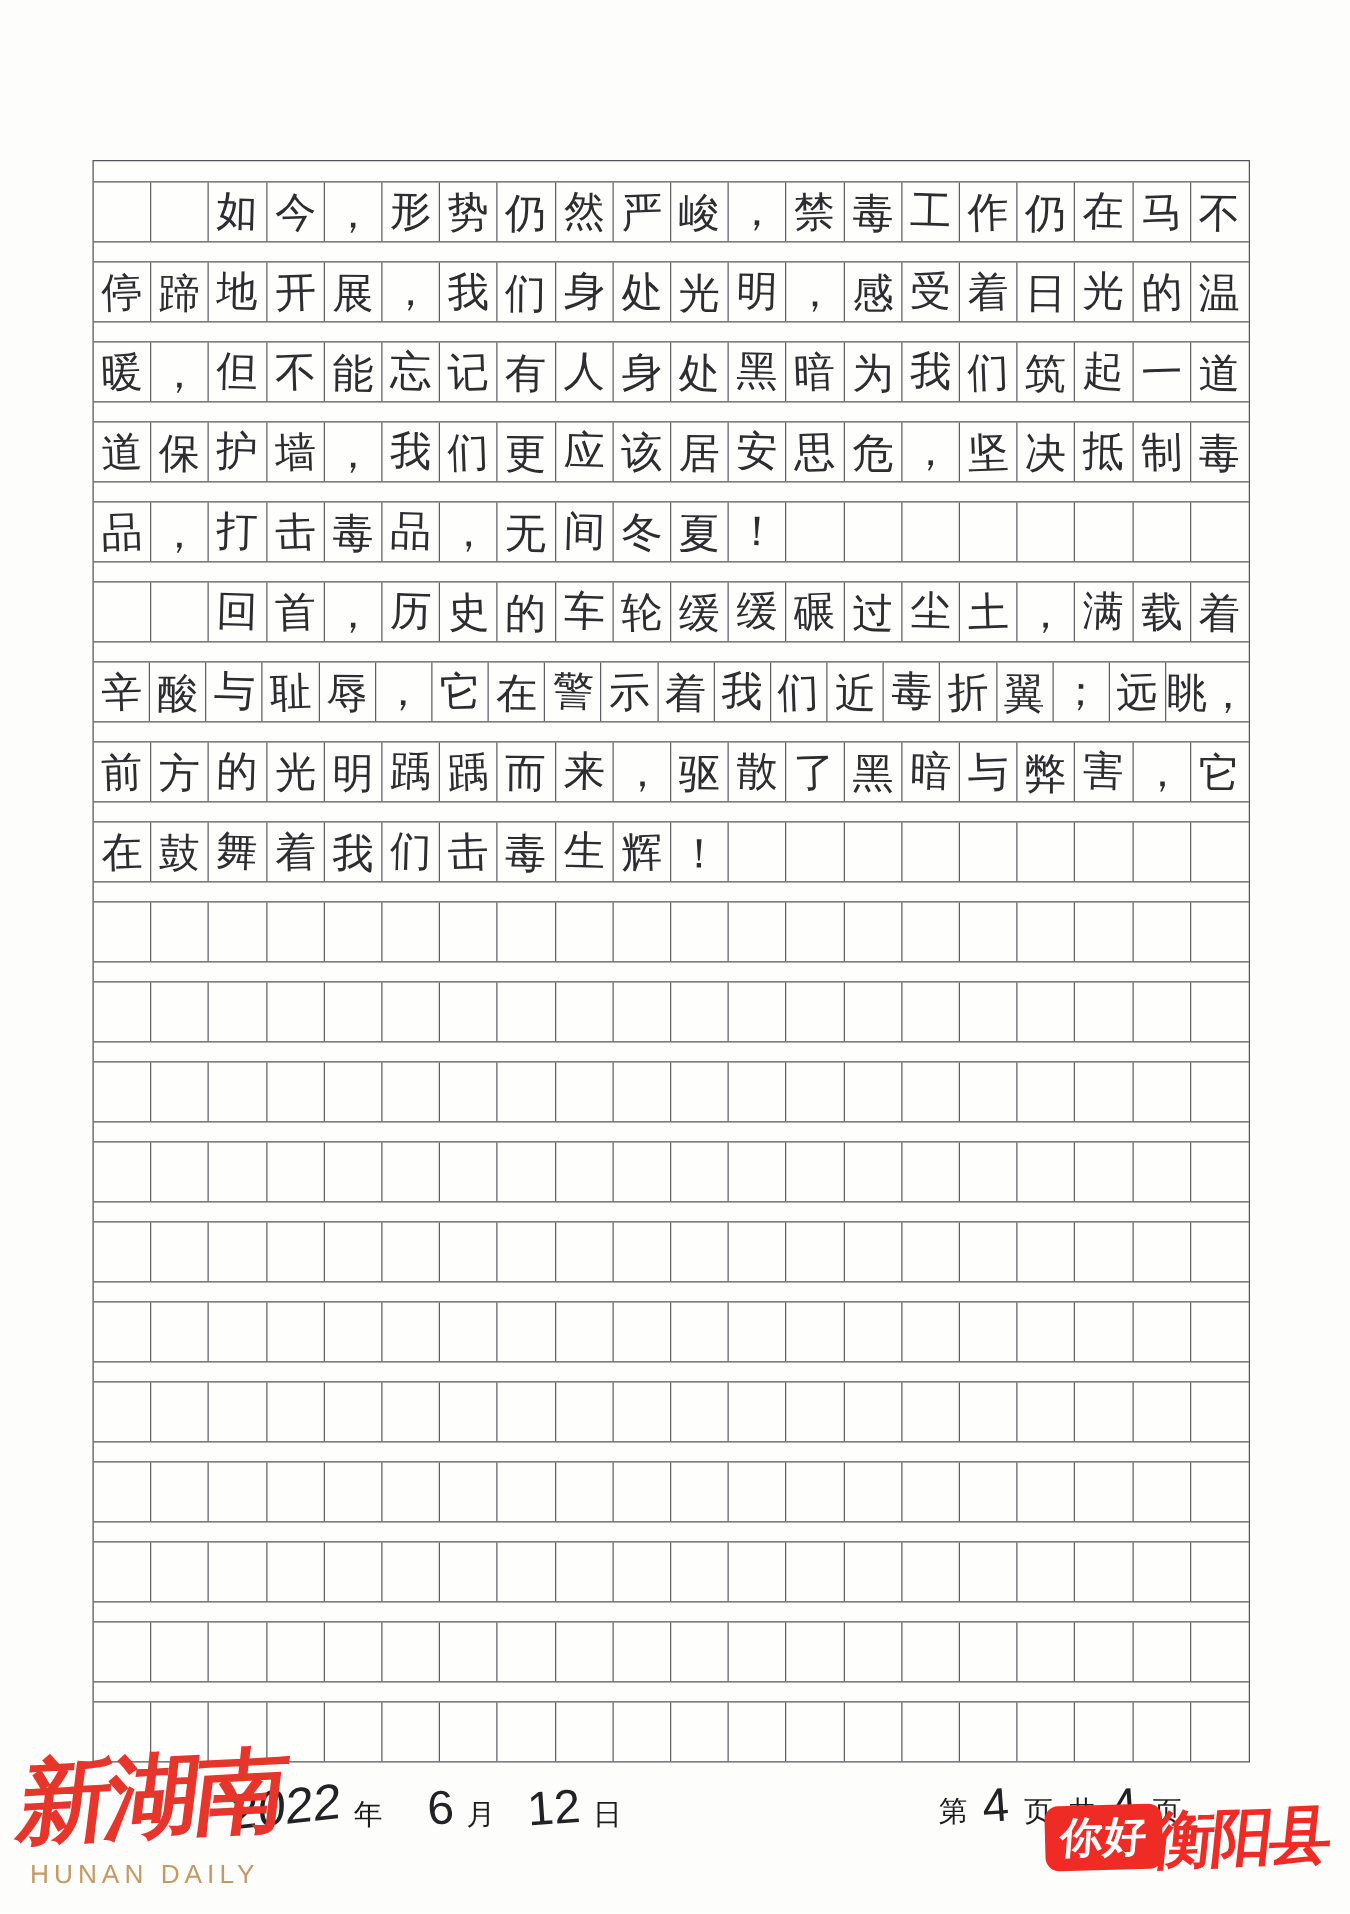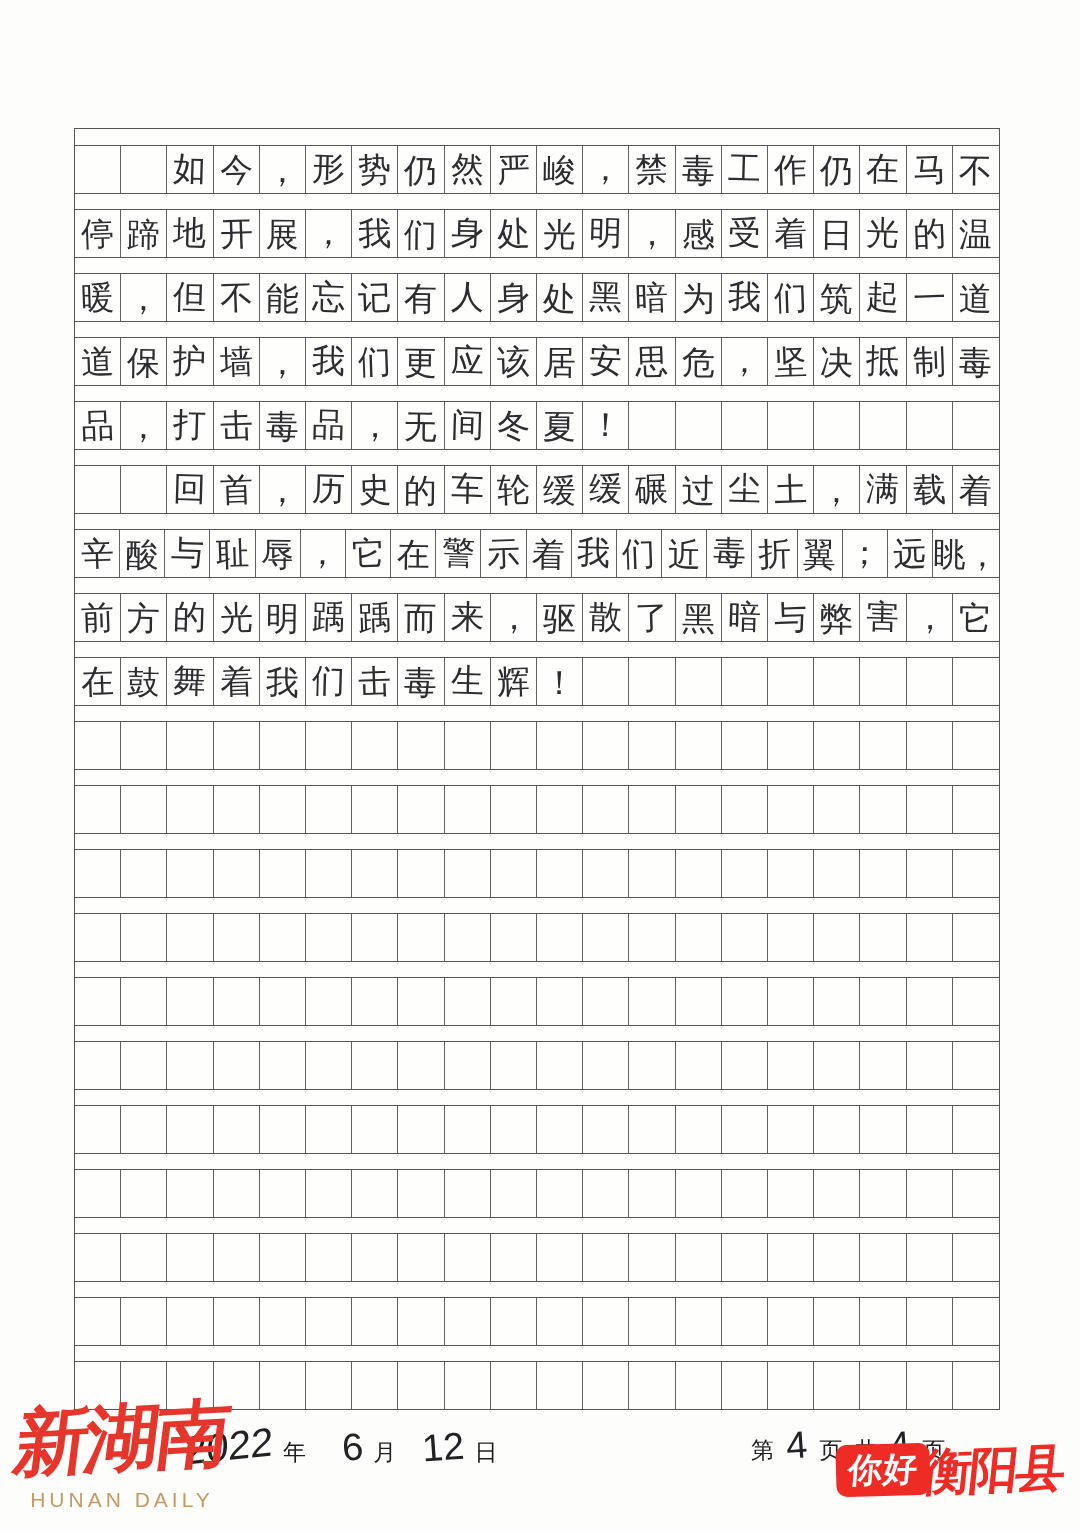--- a/index.html
+++ b/index.html
@@ -25,21 +25,21 @@
   .cell:nth-child(3n) .hw{transform:rotate(1.6deg) translateY(-1px);}
   .cell:nth-child(3n+1) .hw{transform:rotate(-2deg);}
   .cell:nth-child(3n+2) .hw{transform:rotate(0.6deg) translateY(1px);}
   
   .logo{position:absolute;left:10px;top:1406px;z-index:3;}
   .logo-cn{
     font-size:74px;font-weight:bold;letter-spacing:-4px;line-height:1.05;
     transform:skewX(-10deg) rotate(-3deg);transform-origin:left bottom;
     font-family:"Liberation Serif",serif;
   }
-  .logo-en{font-size:21px;letter-spacing:4px;margin:4px 0 0 14px;font-family:"Liberation Sans",sans-serif;text-align:center;}
+  .logo-en{font-size:21px;letter-spacing:4px;margin:4px 0 0 14px;font-family:"Liberation Sans",sans-serif;}
   .date-line{
     position:absolute;left:184px;top:1424px;display:flex;align-items:baseline;z-index:2;
   }
   .hand{font-family:"Liberation Sans",sans-serif;color:#222226;}
   .hand-year{font-size:40px;transform:rotate(-6deg) skewX(-8deg);display:inline-block;}
   .hand-num{font-size:38px;transform:rotate(-4deg);display:inline-block;}
   .printed{font-size:23px;color:#1c1c1f;font-family:"Liberation Serif",serif;}
   .date-line .printed{margin:0 0 4px 10px;}
   .date-line .sp-lg{margin-left:36px;}
   .date-line .sp-md{margin-left:26px;}

